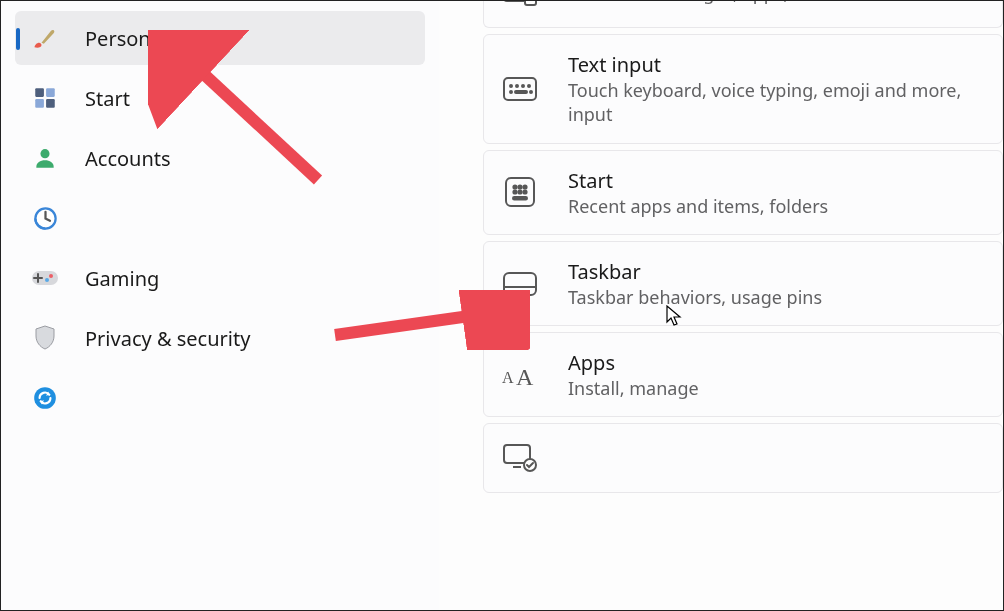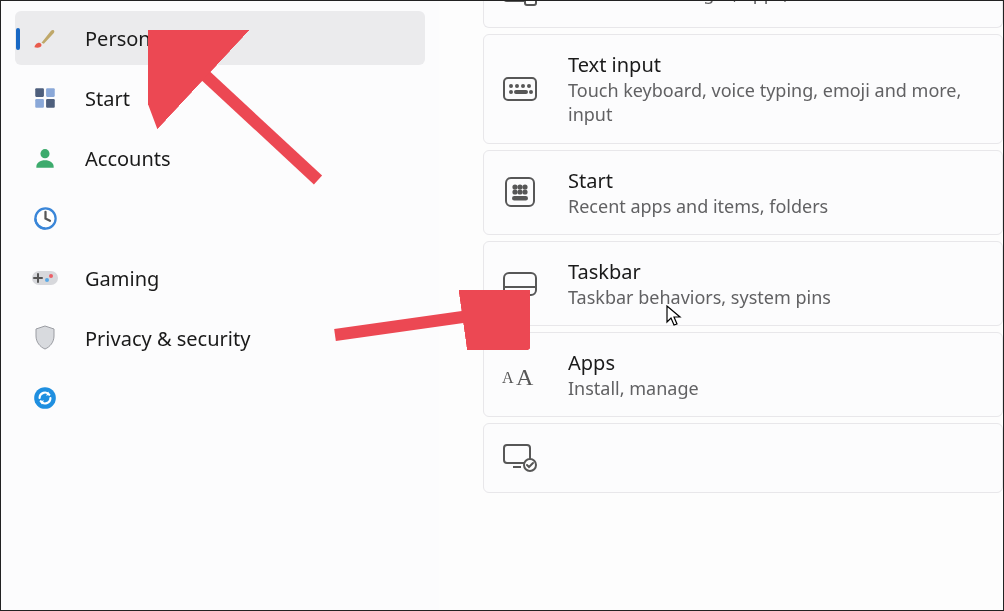--- a/index.html
+++ b/index.html
@@ -250,21 +250,21 @@
 
     <div class="card">
       <span class="card-icon">
         <svg width="34" height="24" viewBox="0 0 34 24" fill="none" stroke="#575757" stroke-width="2">
             <rect x="1" y="1" width="32" height="22" rx="5"></rect>
             <line x1="1" y1="15" x2="33" y2="15"></line>
           </svg>
       </span>
       <div class="card-text">
         <span class="card-title">Taskbar</span>
-        <span class="card-desc">Taskbar behaviors, system pins</span>
+        <span class="card-desc">Taskbar behaviors, usage pins</span>
       </div>
     </div>
 
     <div class="card">
       <span class="card-icon">
         <svg width="36" height="28" viewBox="0 0 36 28">
             <text x="0" y="22" font-family="Segoe UI" font-size="16" fill="#575757">A</text>
             <text x="14" y="24" font-family="Segoe UI" font-size="24" fill="#575757">A</text>
           </svg>
       </span>

